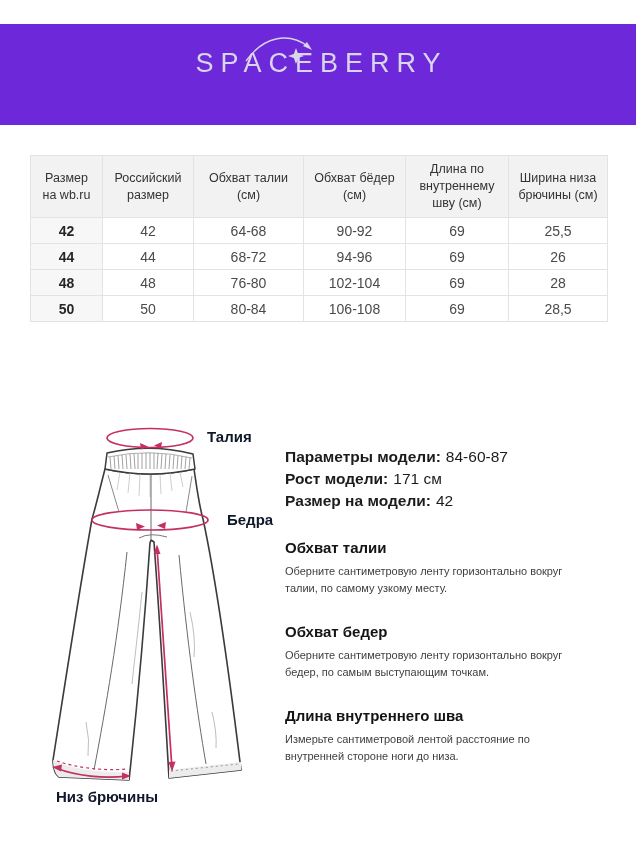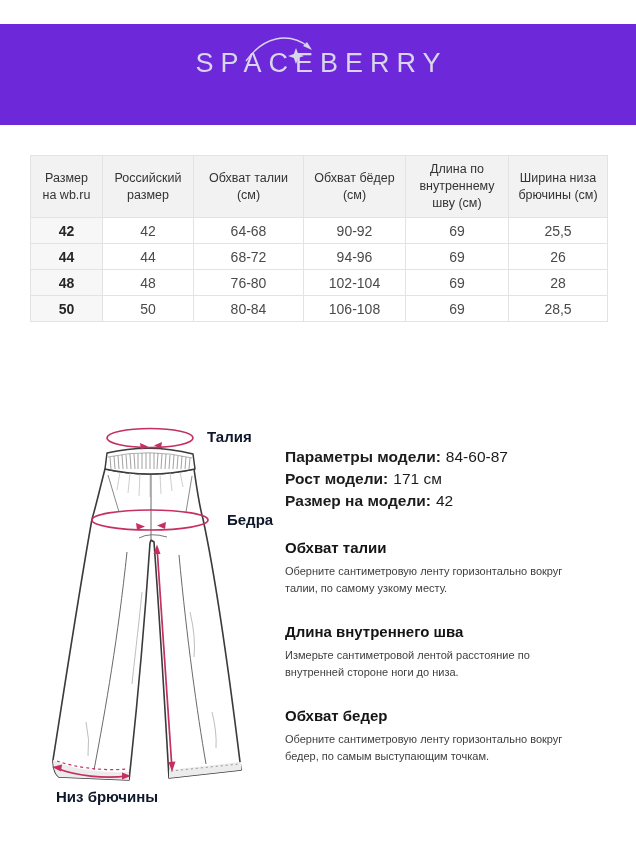--- a/index.html
+++ b/index.html
@@ -169,22 +169,22 @@
     </div>
     <div class="model-line">
       <span class="lab">Размер на модели:</span><span>42</span>
     </div>
 
     <div class="measure-section">
       <h3>Обхват талии</h3>
       <p>Оберните сантиметровую ленту горизонтально вокруг талии, по самому узкому месту.</p>
     </div>
     <div class="measure-section">
+      <h3>Обхват бедер</h3>
+      <p>Оберните сантиметровую ленту горизонтально вокруг бедер, по самым выступающим точкам.</p>
+    </div>
+    <div class="measure-section">
       <h3>Длина внутреннего шва</h3>
       <p>Измерьте сантиметровой лентой расстояние по внутренней стороне ноги до низа.</p>
-    </div>
-    <div class="measure-section">
-      <h3>Обхват бедер</h3>
-      <p>Оберните сантиметровую ленту горизонтально вокруг бедер, по самым выступающим точкам.</p>
     </div>
   </div>
 
 </div>
 
 </body></html>

